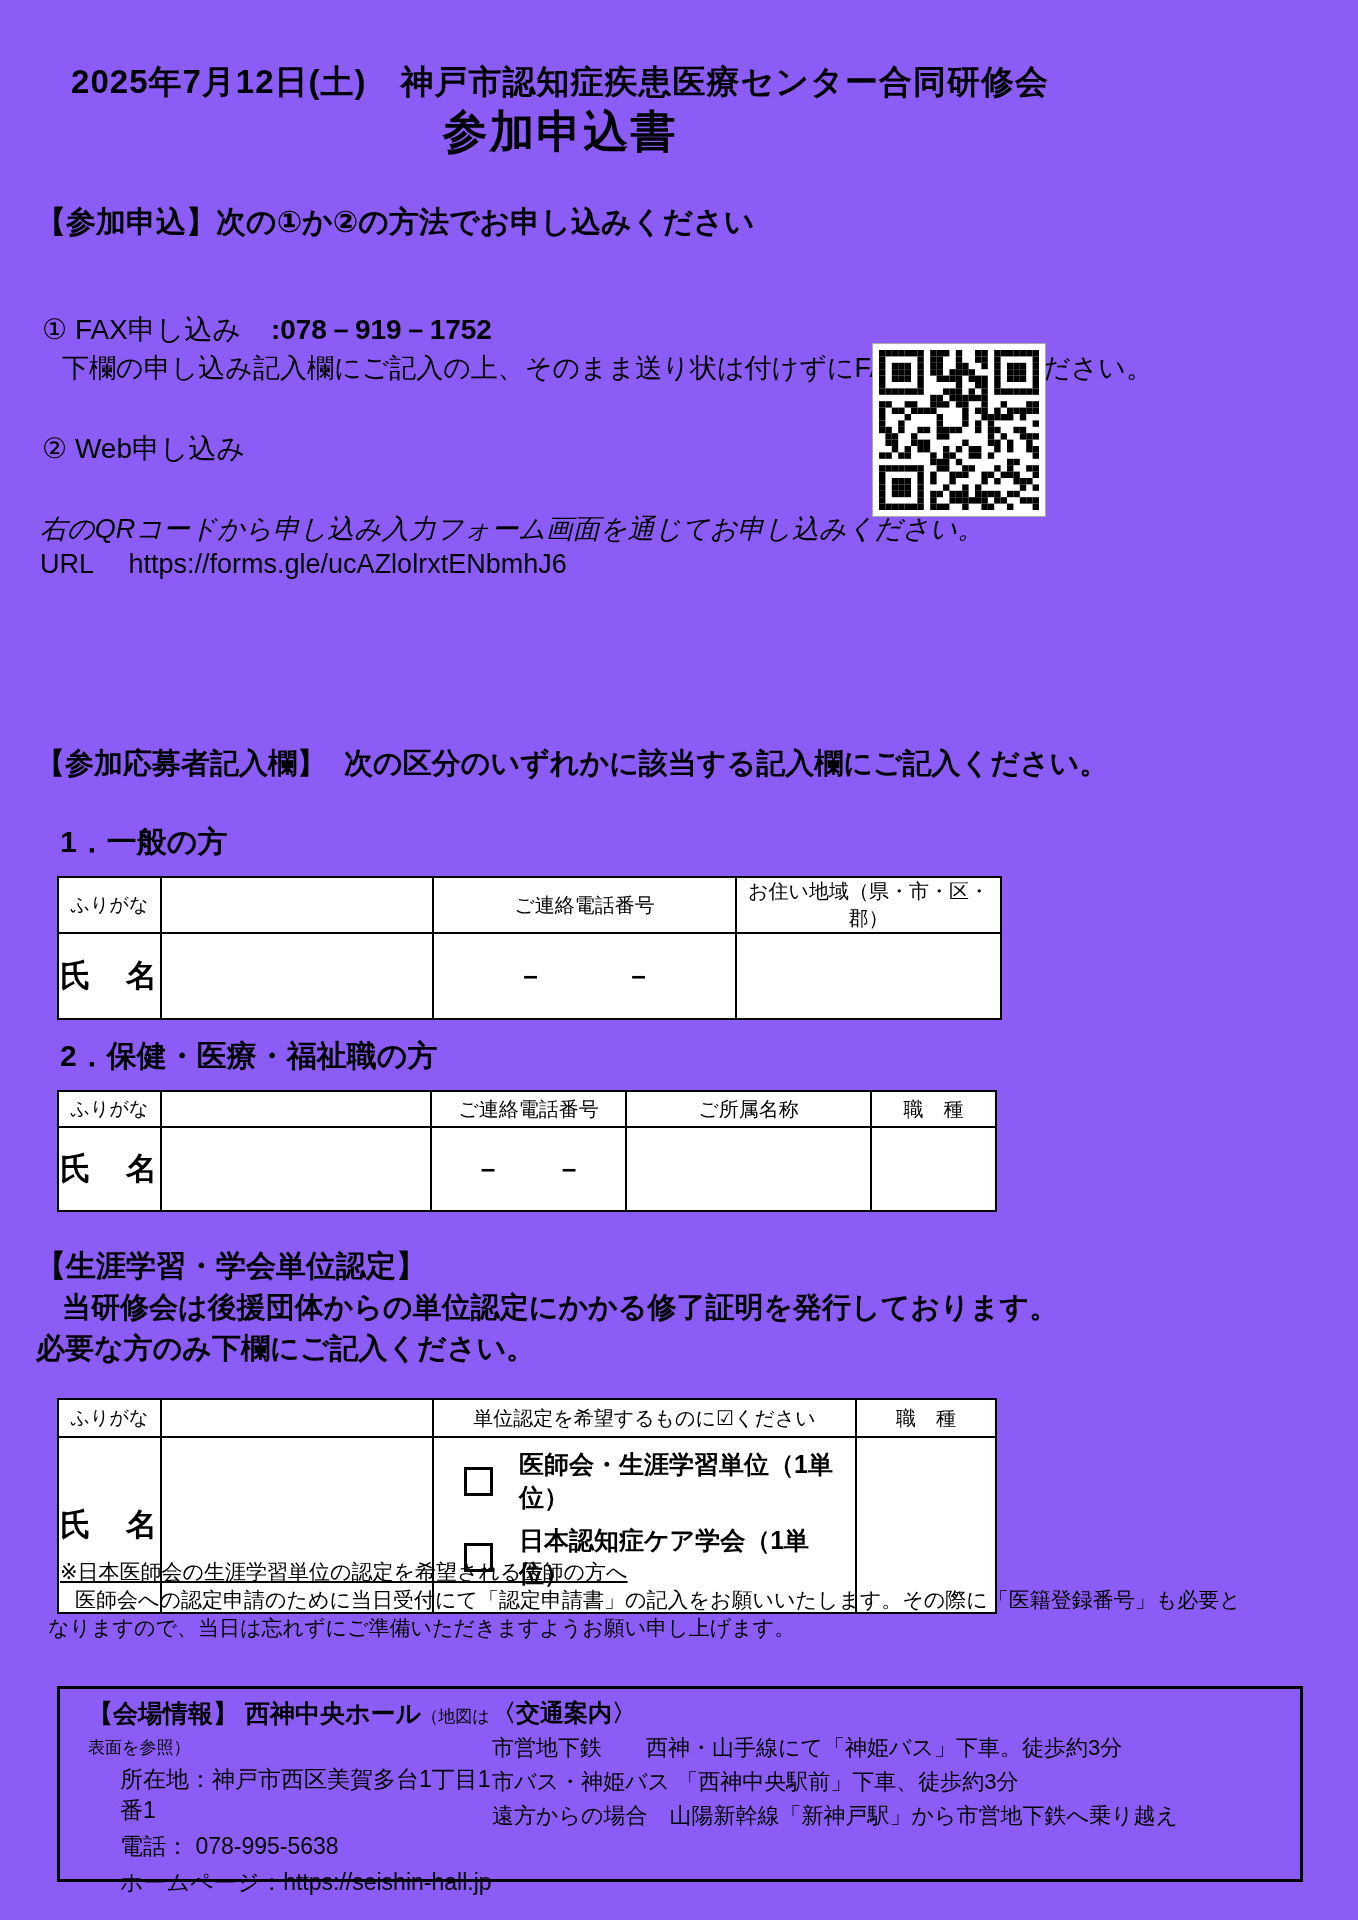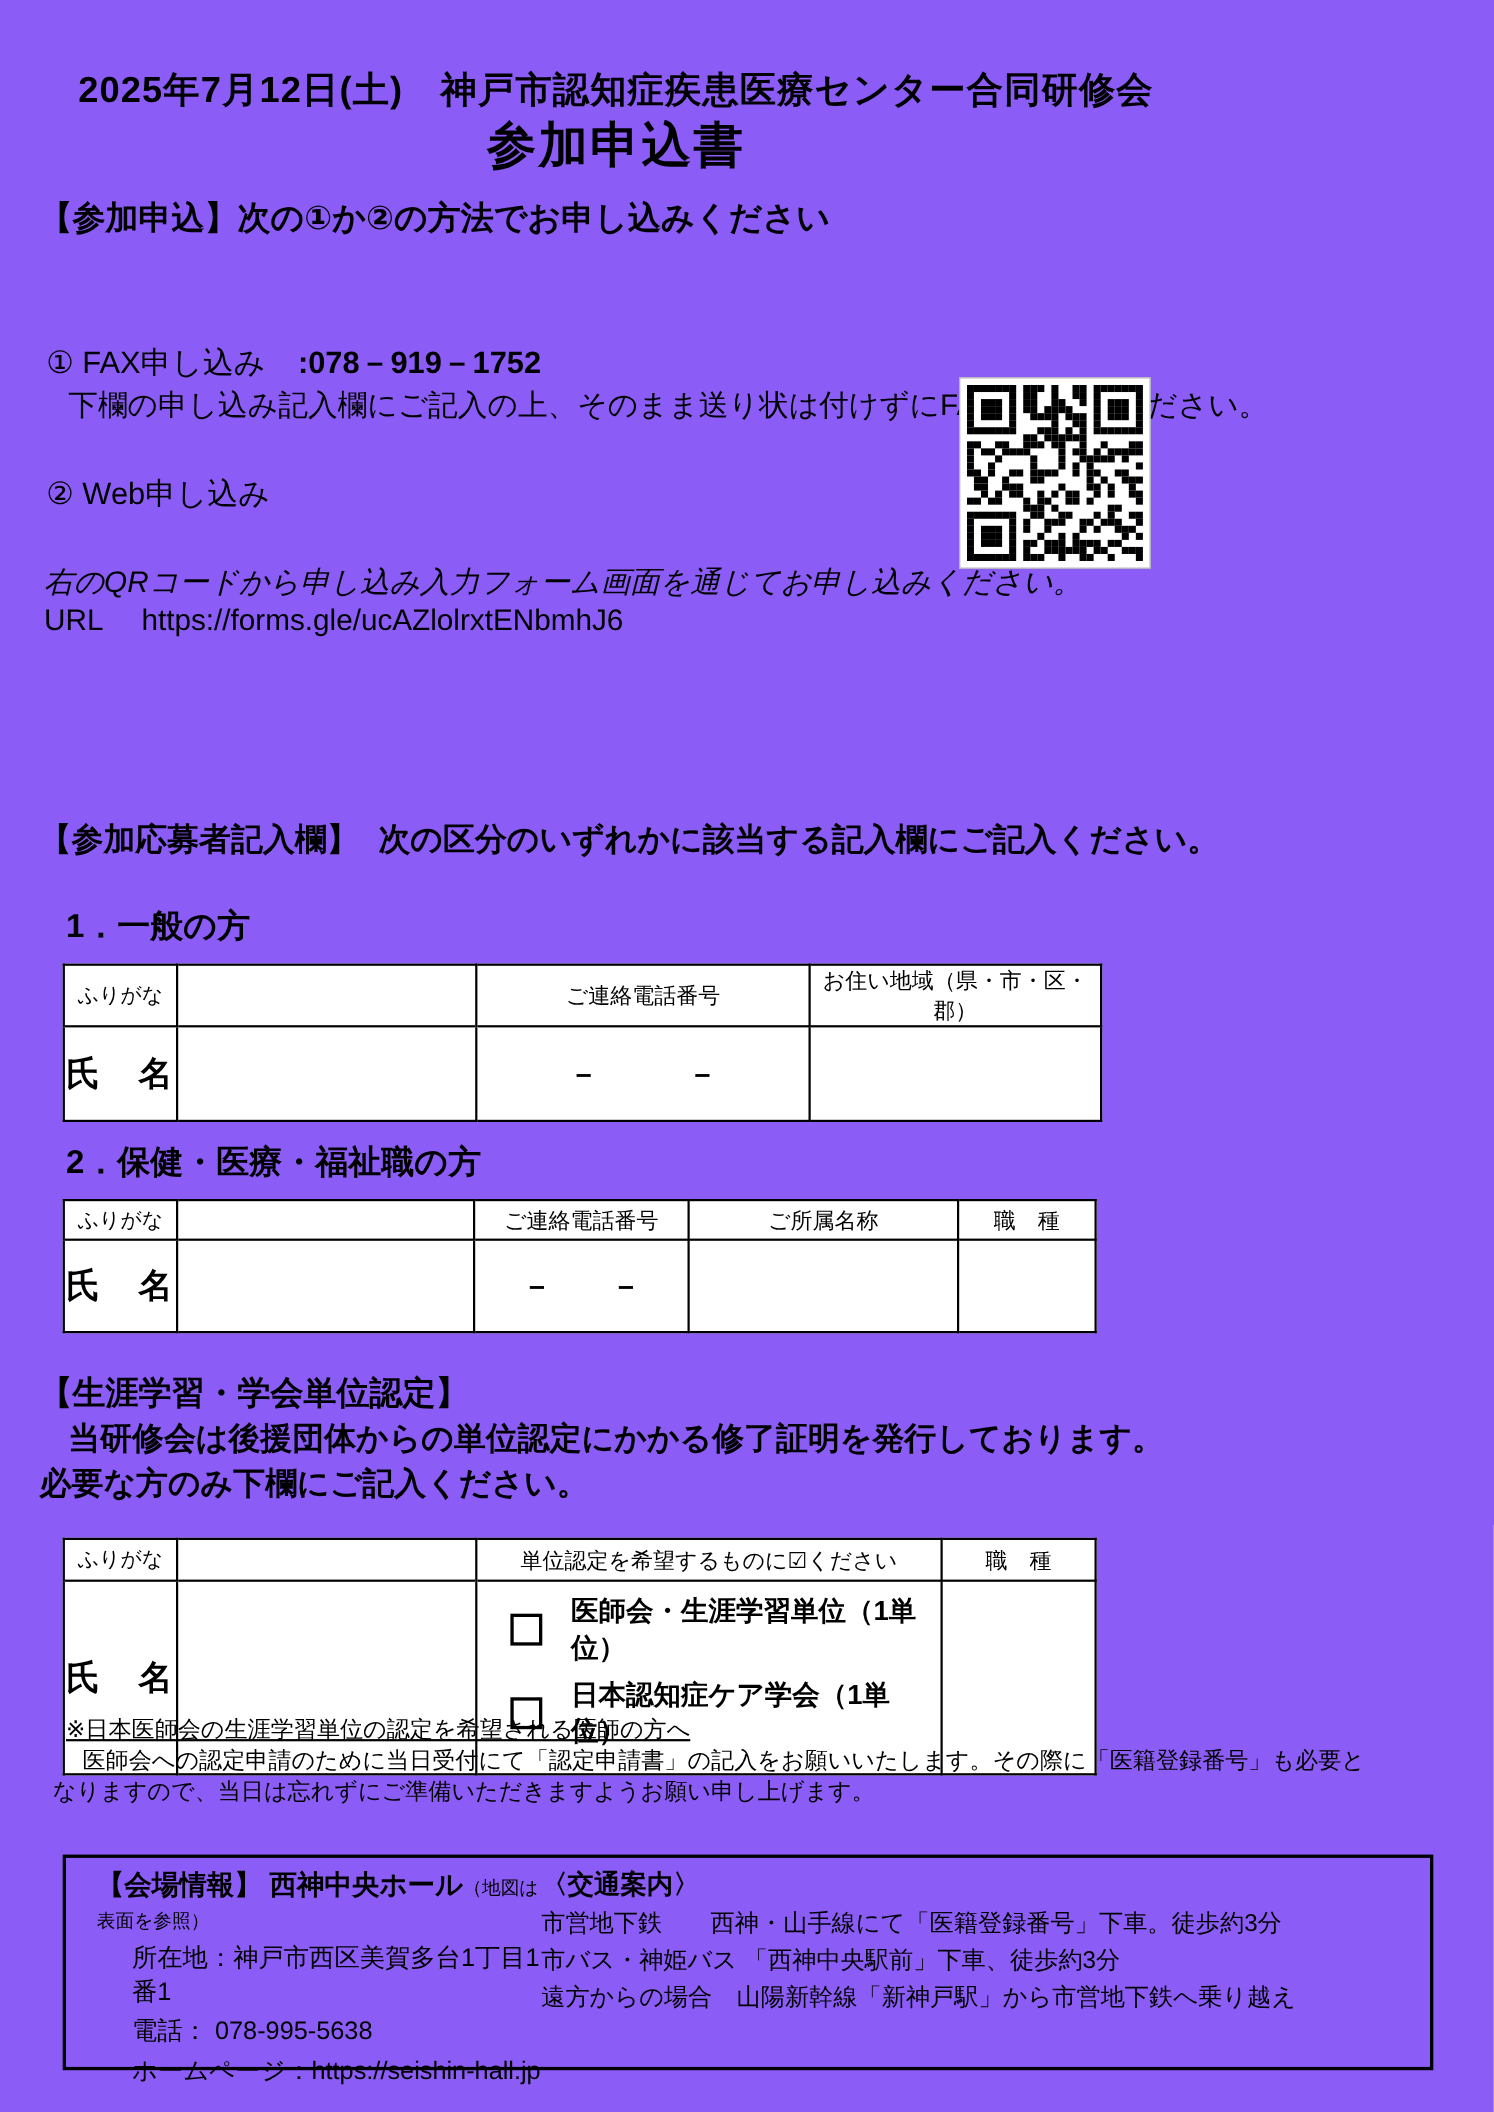--- a/index.html
+++ b/index.html
@@ -11,21 +11,21 @@
     color:#000;
     overflow:hidden;
   }
   .abs{position:absolute;}
   .b{font-weight:bold;}
   .center{text-align:center;}
   
   .title1{left:0;top:60px;width:1120px;font-size:33px;letter-spacing:1px;}
   .title2{left:0;top:102px;width:1120px;font-size:45px;letter-spacing:2px;}
   
-  .sec-apply{left:36px;top:178px;font-size:30px;}
+  .sec-apply{left:36px;top:202px;font-size:30px;}
   .fax-line{left:42px;top:311px;font-size:28px;}
   .fax-note{left:62px;top:350px;font-size:27px;}
   .web-line{left:42px;top:430px;font-size:28px;}
   .web-note{left:40px;top:511px;font-size:27px;font-style:italic;}
   .url-line{left:40px;top:549px;font-size:27px;}
   .url-line .url{margin-left:28px;}
   .deadline{left:36px;top:662px;font-size:30px;}
   .entry-head{left:36px;top:744px;font-size:29px;}
   .t1-title{left:60px;top:822px;font-size:30px;}
   .t2-title{left:60px;top:1036px;font-size:30px;}
@@ -512,19 +512,19 @@
     <div class="venue-col">
       <div class="venue-title">
         <span>【会場情報】 西神中央ホール</span><span class="venue-map-note">（地図は表面を参照）</span>
       </div>
       <div class="venue-line">所在地：神戸市西区美賀多台1丁目1番1</div>
       <div class="venue-line">電話： 078-995-5638</div>
       <div class="venue-line">ホームページ：https://seishin-hall.jp</div>
     </div>
     <div class="access-col">
       <div class="access-title">〈交通案内〉</div>
-      <div class="access-line">市営地下鉄　　西神・山手線にて「医籍登録番号」下車。徒歩約3分</div>
+      <div class="access-line">市営地下鉄　　西神・山手線にて「神姫バス」下車。徒歩約3分</div>
       <div class="access-line">市バス・神姫バス 「西神中央駅前」下車、徒歩約3分</div>
       <div class="access-line">遠方からの場合　山陽新幹線「新神戸駅」から市営地下鉄へ乗り越え</div>
     </div>
   </div>
 
 </div>
 
 </body></html>

